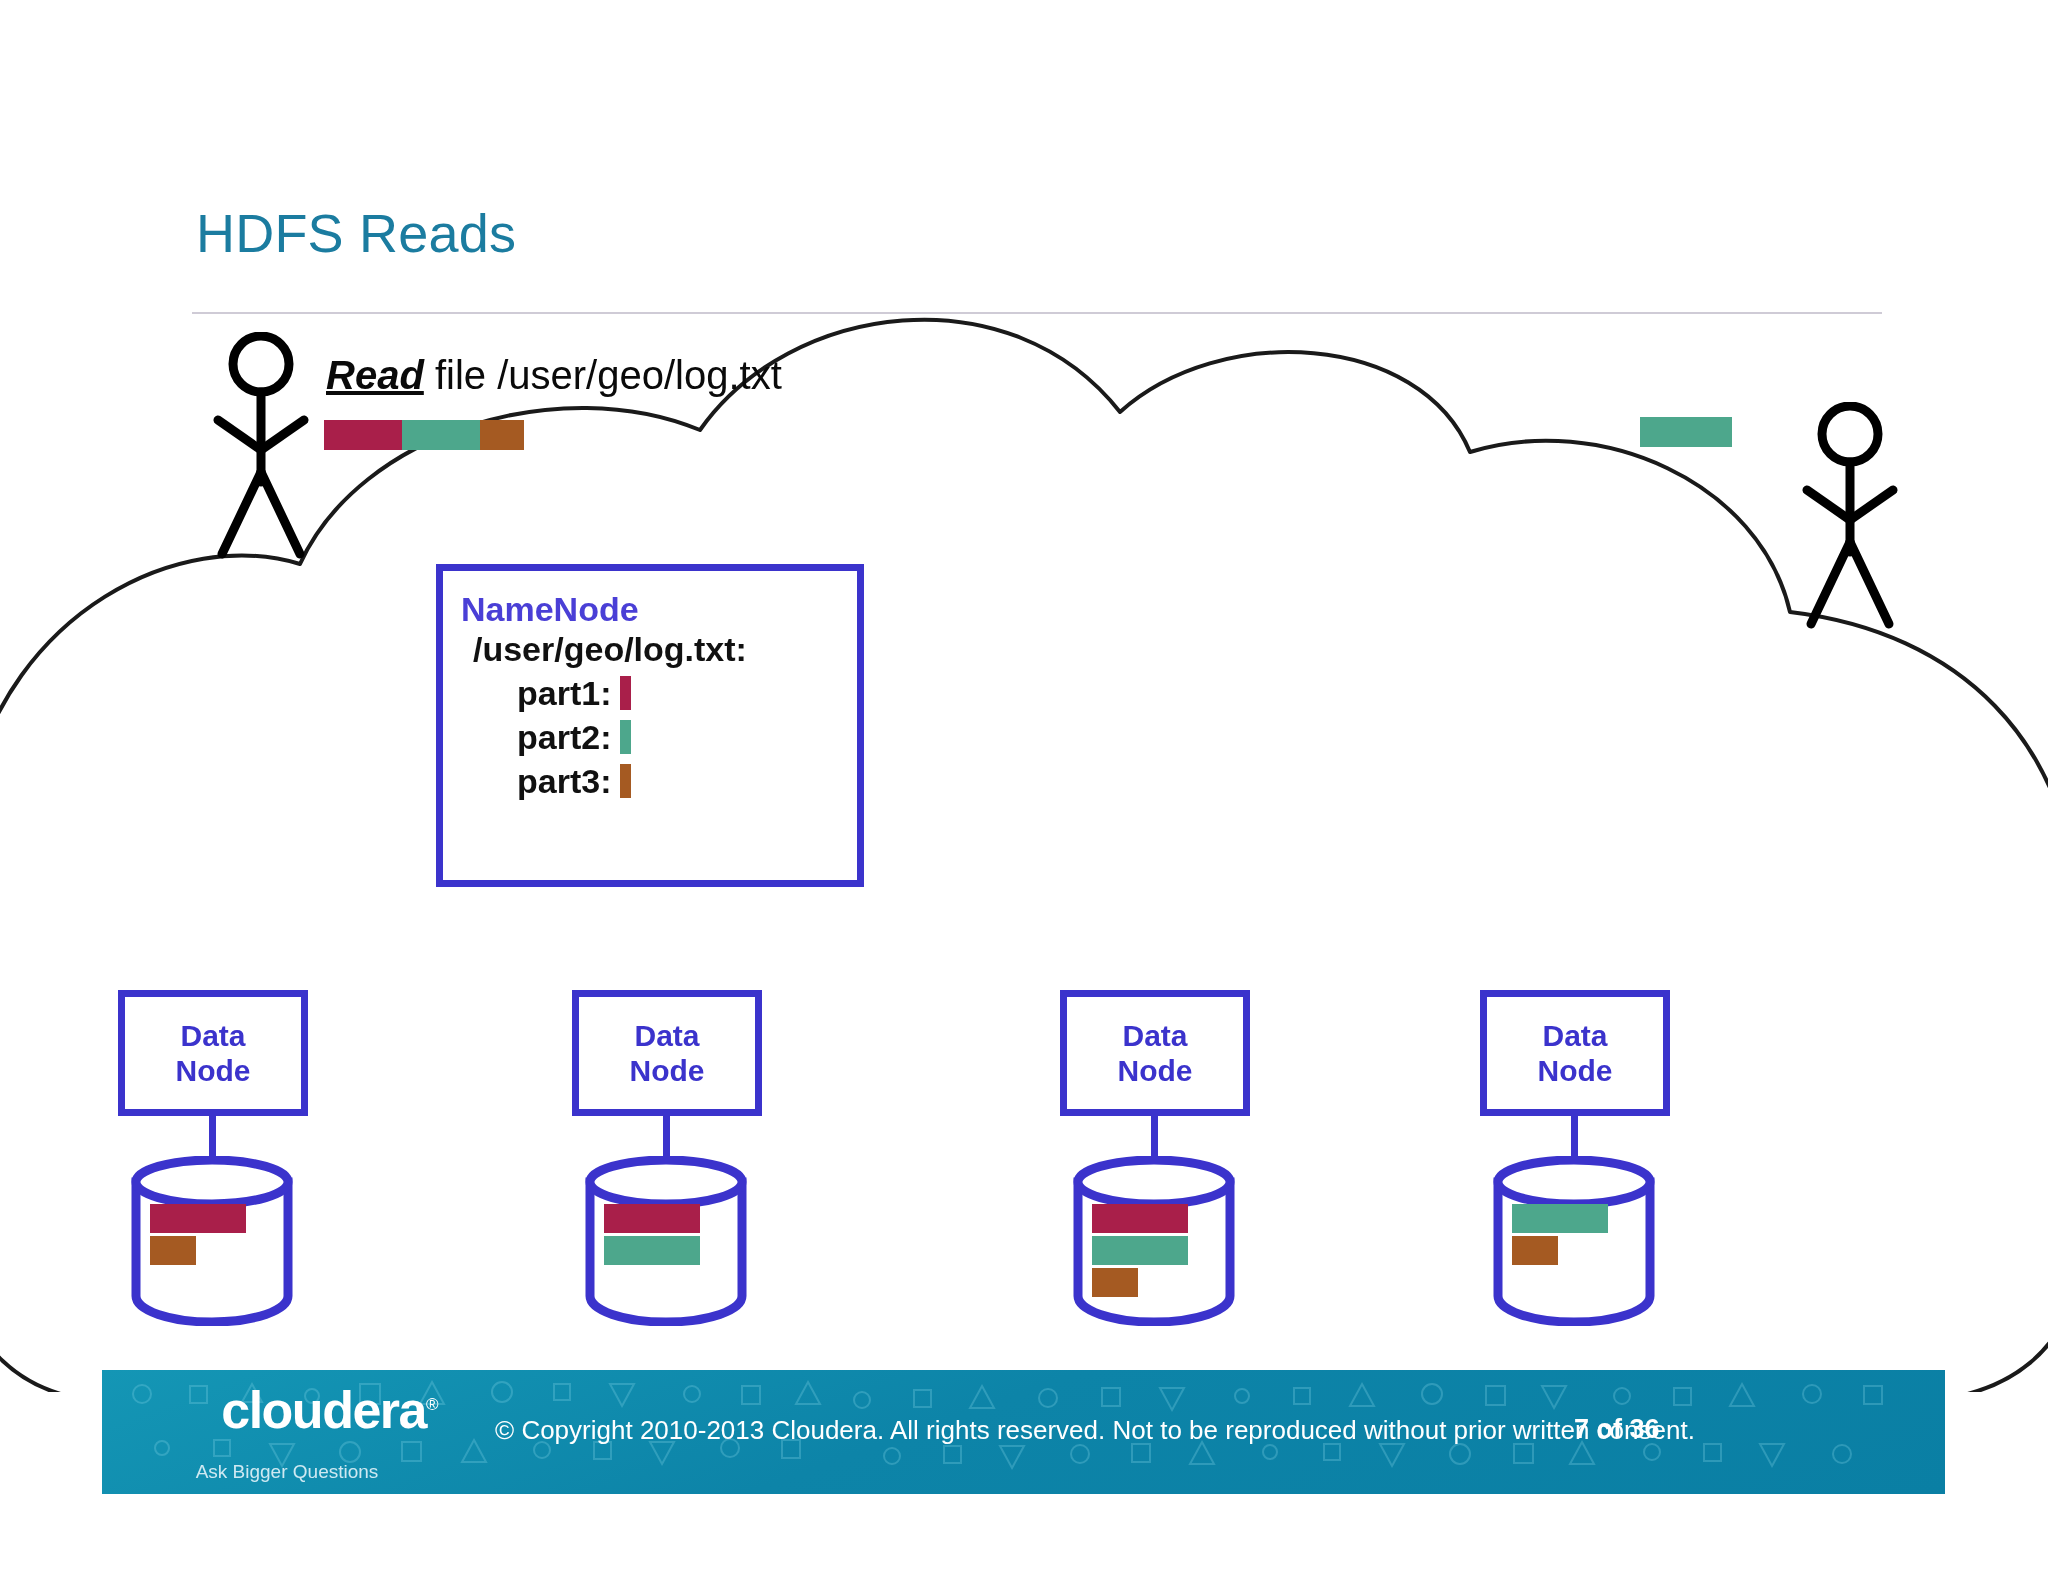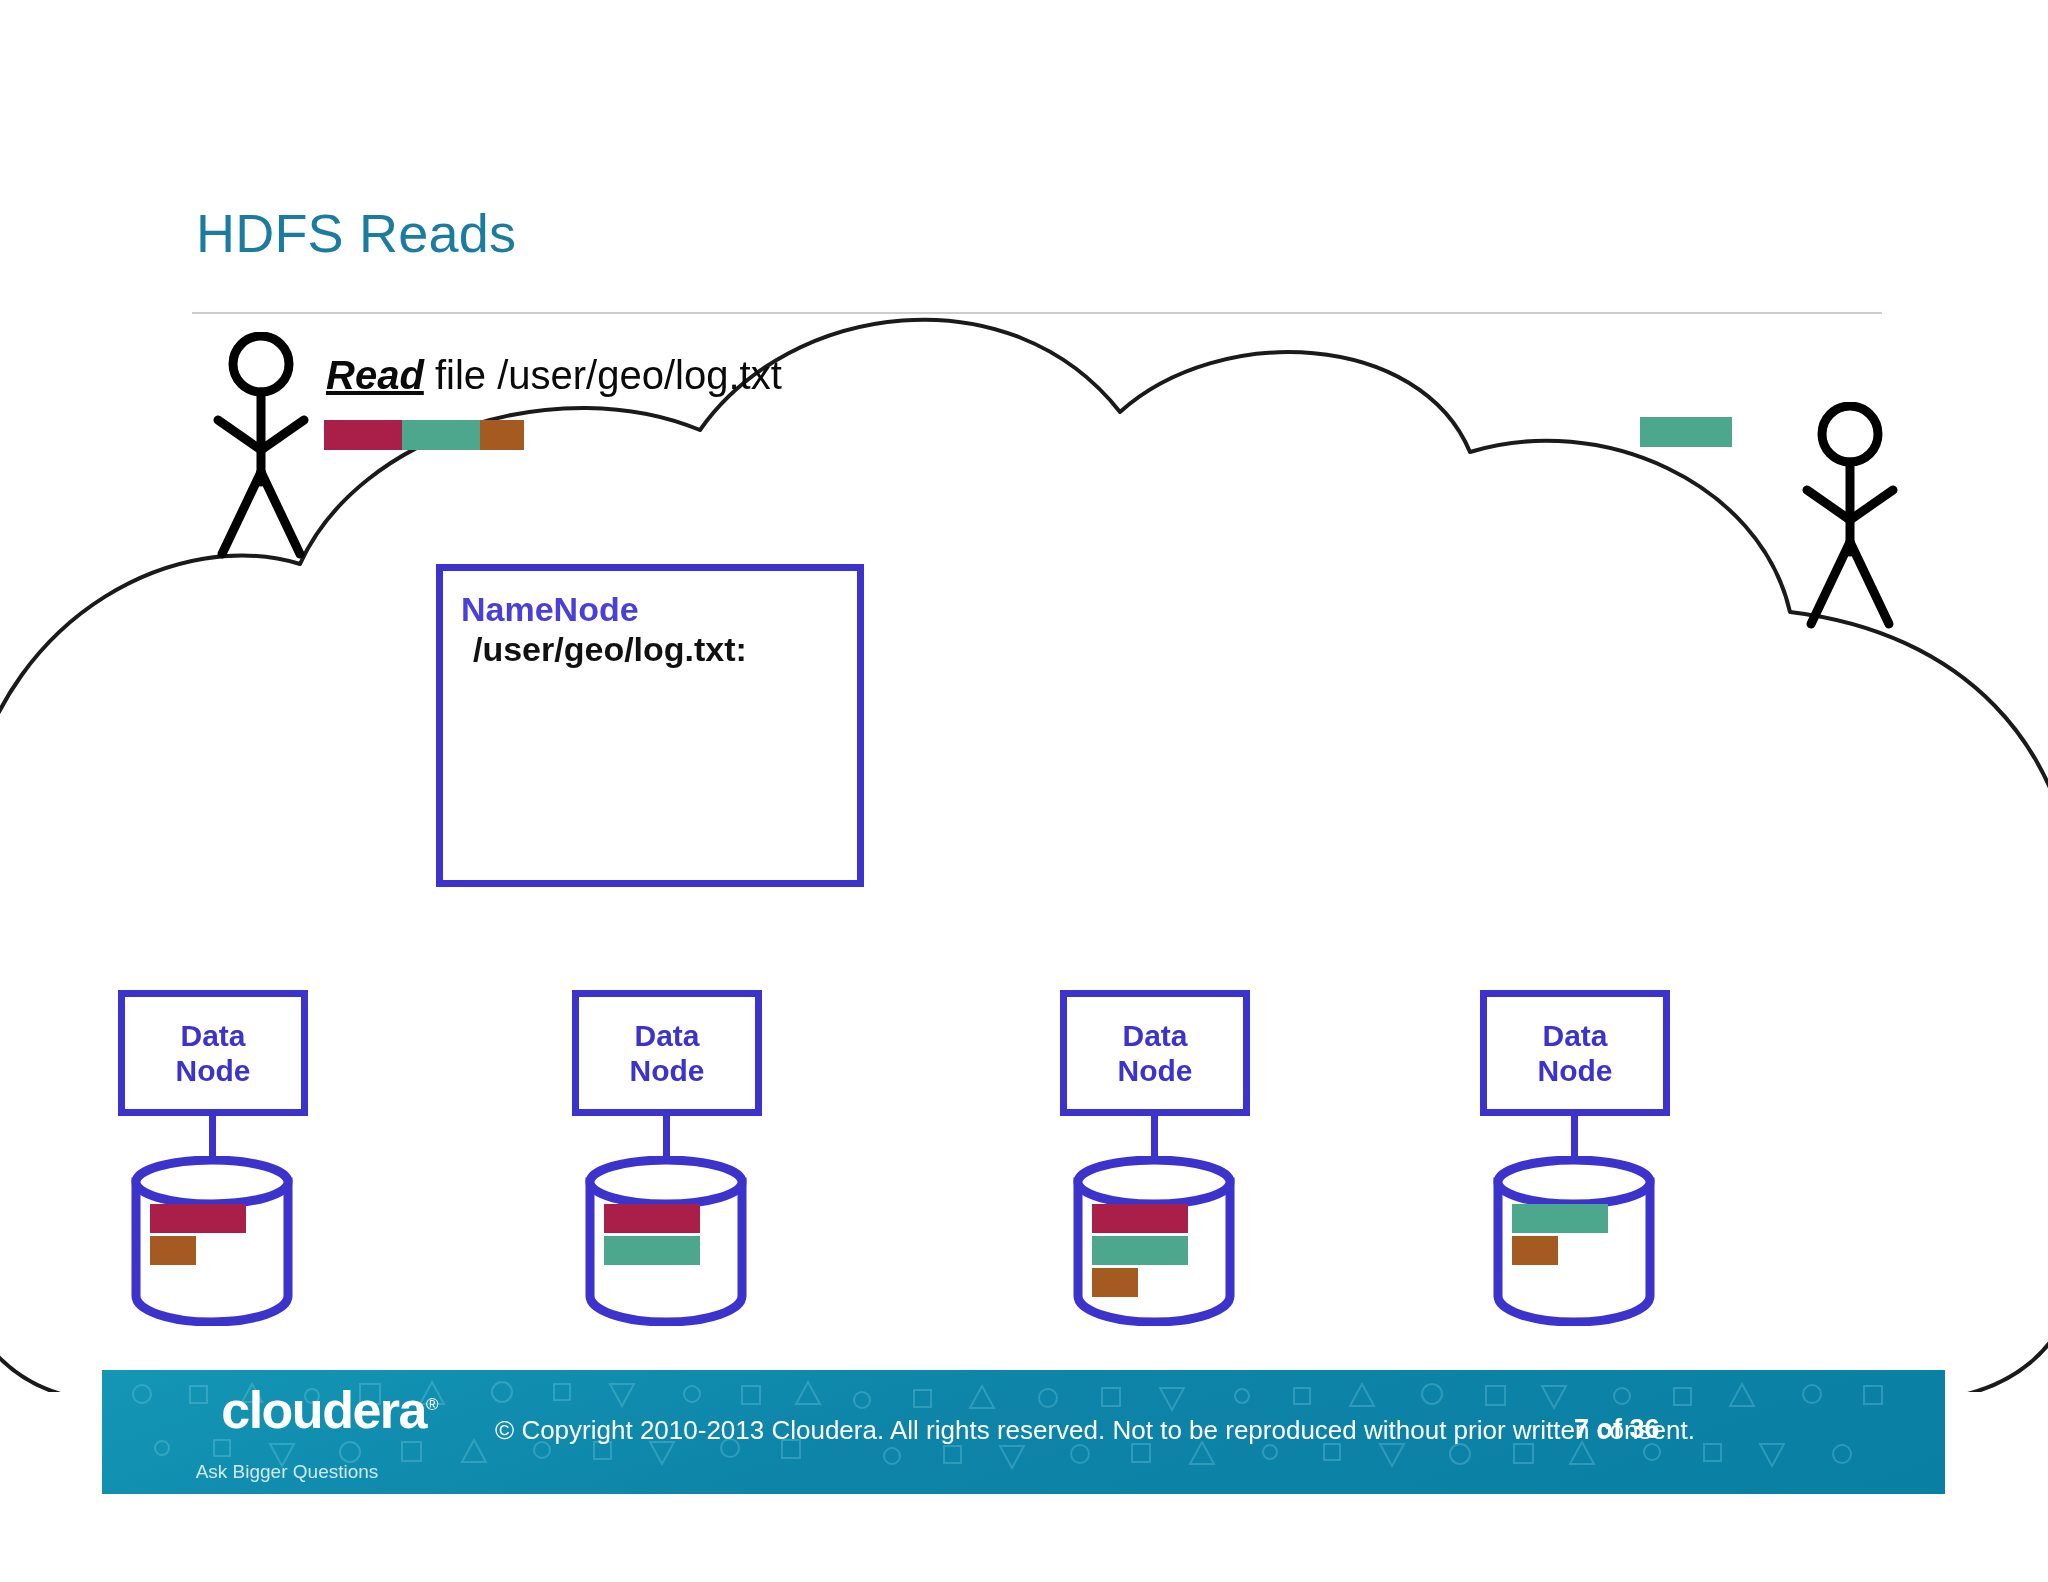--- a/index.html
+++ b/index.html
@@ -137,20 +137,34 @@
       <div class="seg" style="width: 44px; background: rgb(165, 90, 34);"></div>
     </div>
 
   <div class="segbar segbar-right">
       <div class="seg" style="width: 92px; background: rgb(77, 167, 140);"></div>
     </div>
 
   <div class="bluebox namenode">
     <div class="nn-title">NameNode</div>
     <div class="nn-path">/user/geo/log.txt:</div>
+    <div id="namenode-parts">
+        <div class="nn-part">
+          <span>part1:</span>
+          <span class="nn-chip" style="background: rgb(169, 31, 74);"></span>
+        </div>
+        <div class="nn-part">
+          <span>part2:</span>
+          <span class="nn-chip" style="background: rgb(77, 167, 140);"></span>
+        </div>
+        <div class="nn-part">
+          <span>part3:</span>
+          <span class="nn-chip" style="background: rgb(165, 90, 34);"></span>
+        </div>
+      </div>
   </div>
 
   <div id="datanodes-layer">
       <div class="dn" style="left: 118px; top: 978px;">
         <div class="dn-box">
           <div class="dn-label">Data</div>
           <div class="dn-label">Node</div>
         </div>
         <div class="dn-stem"></div>
         <div class="dn-cyl">

